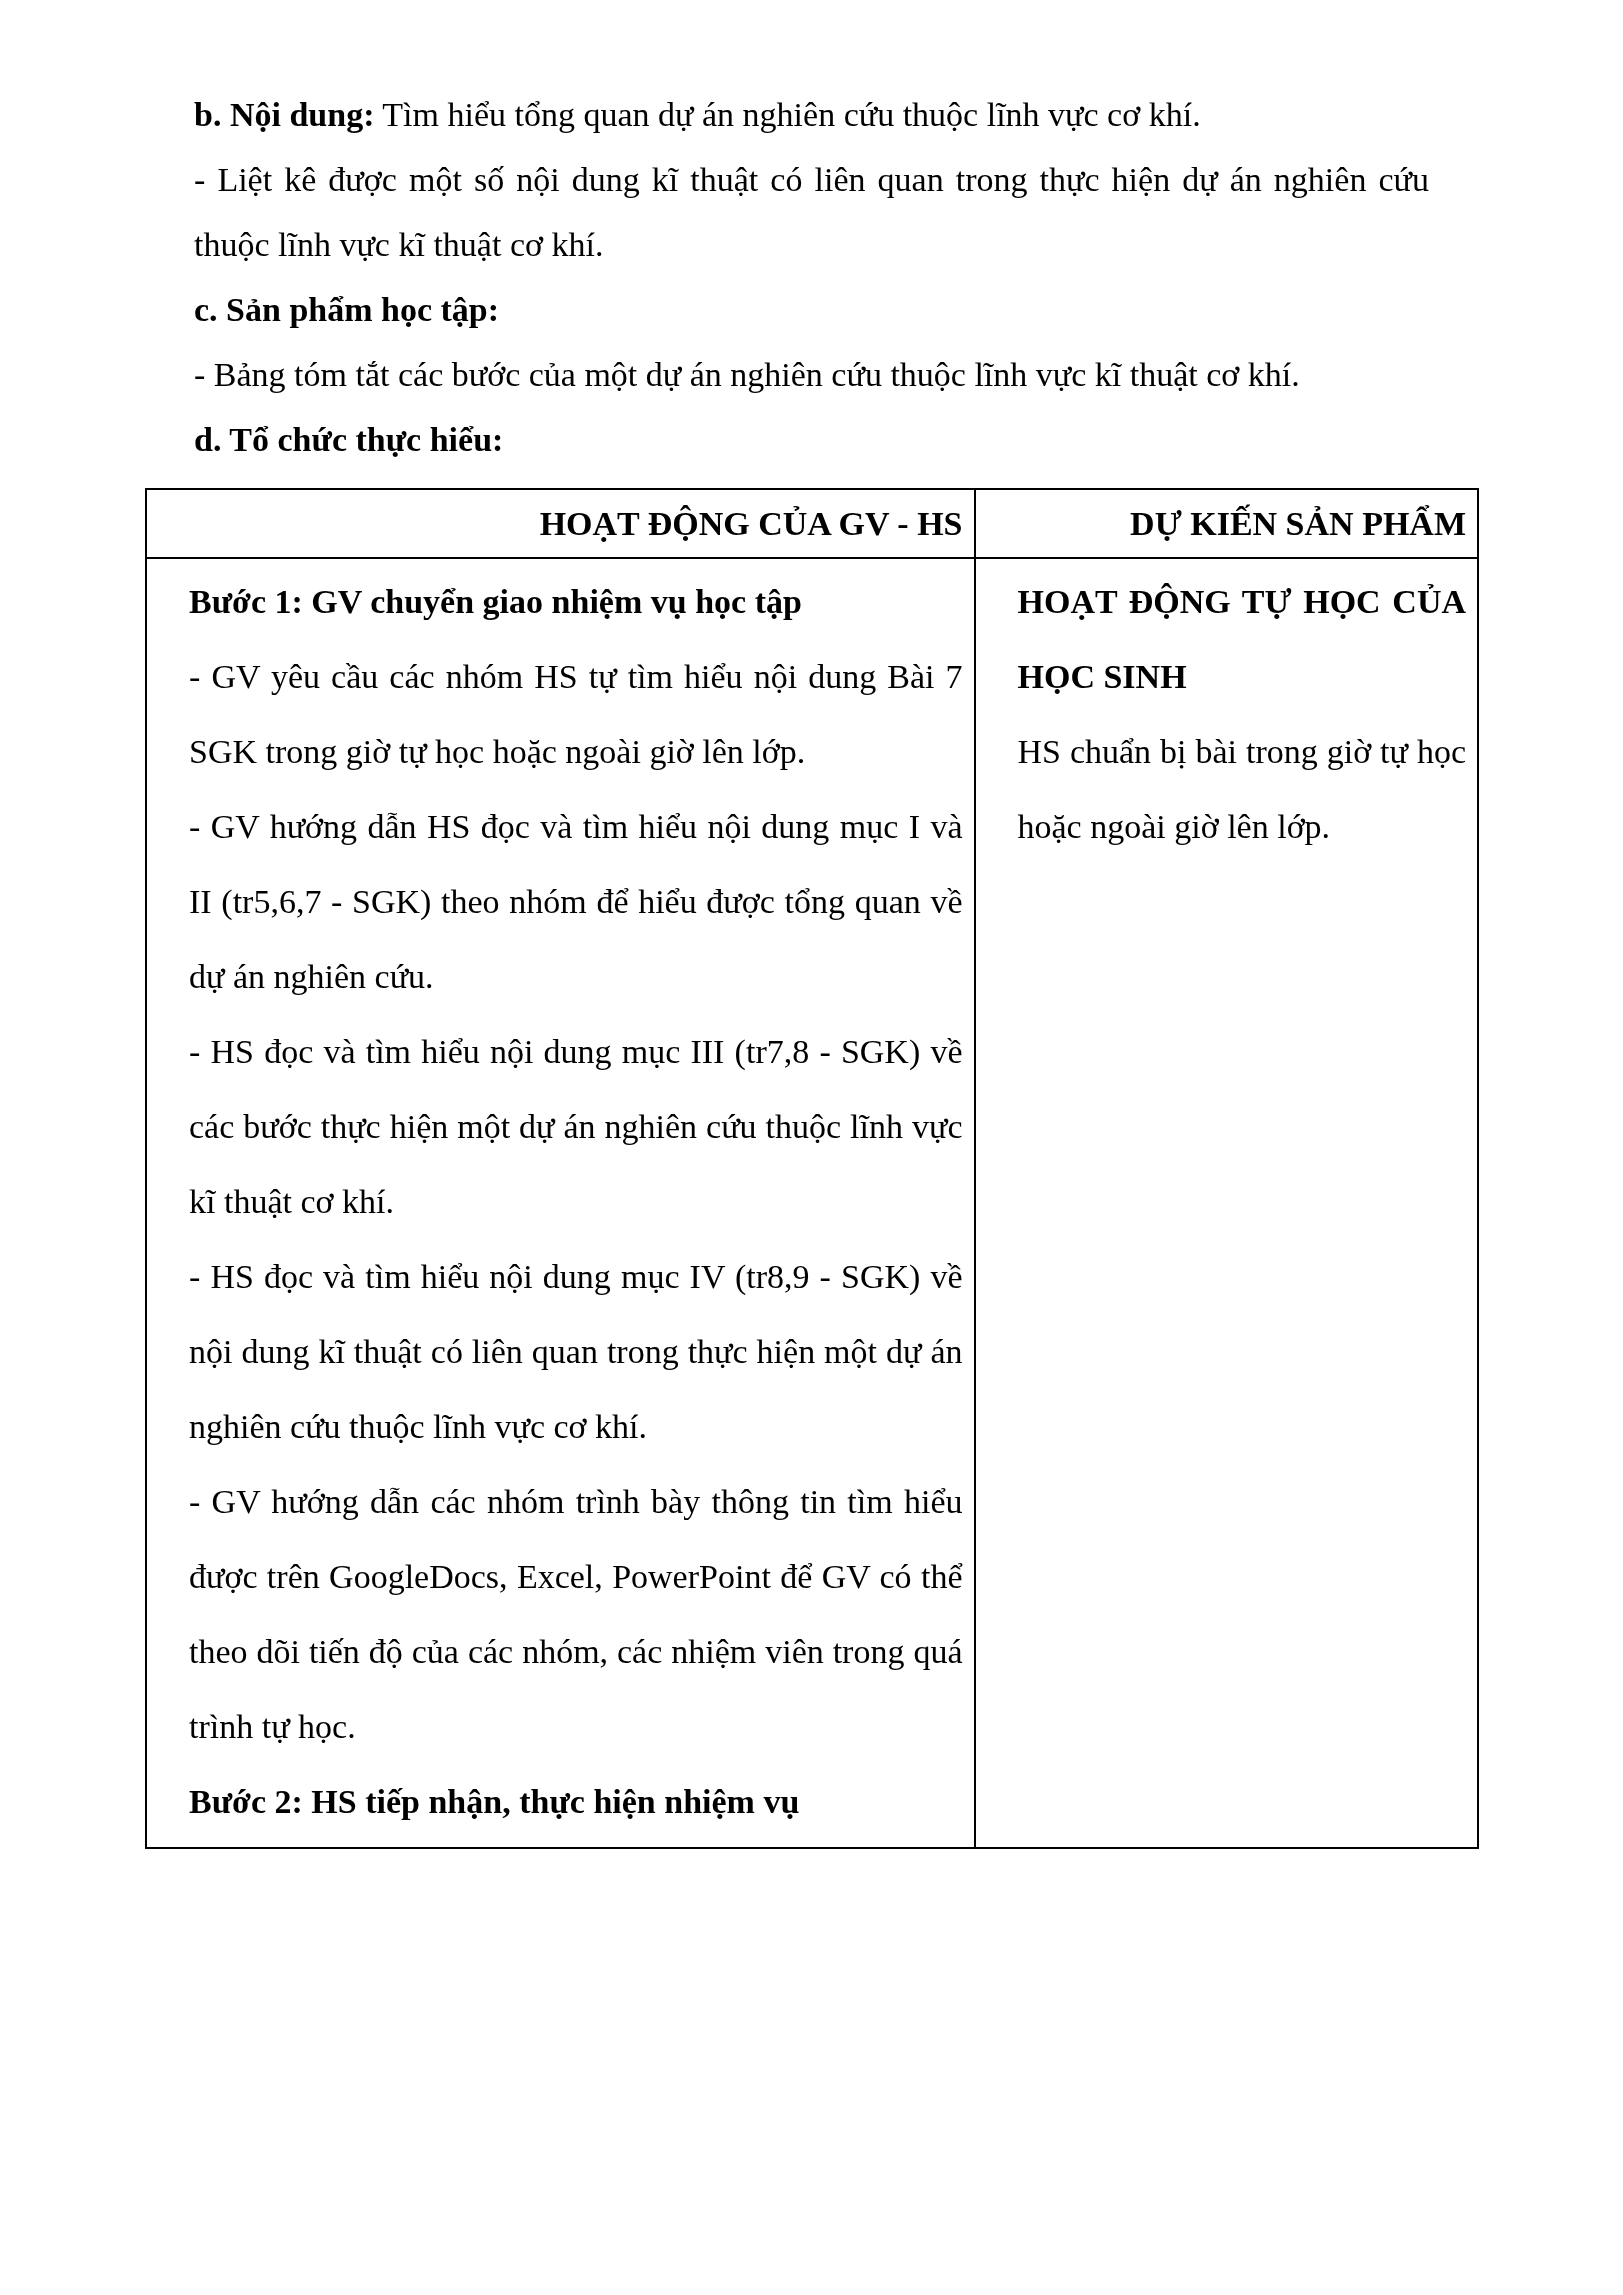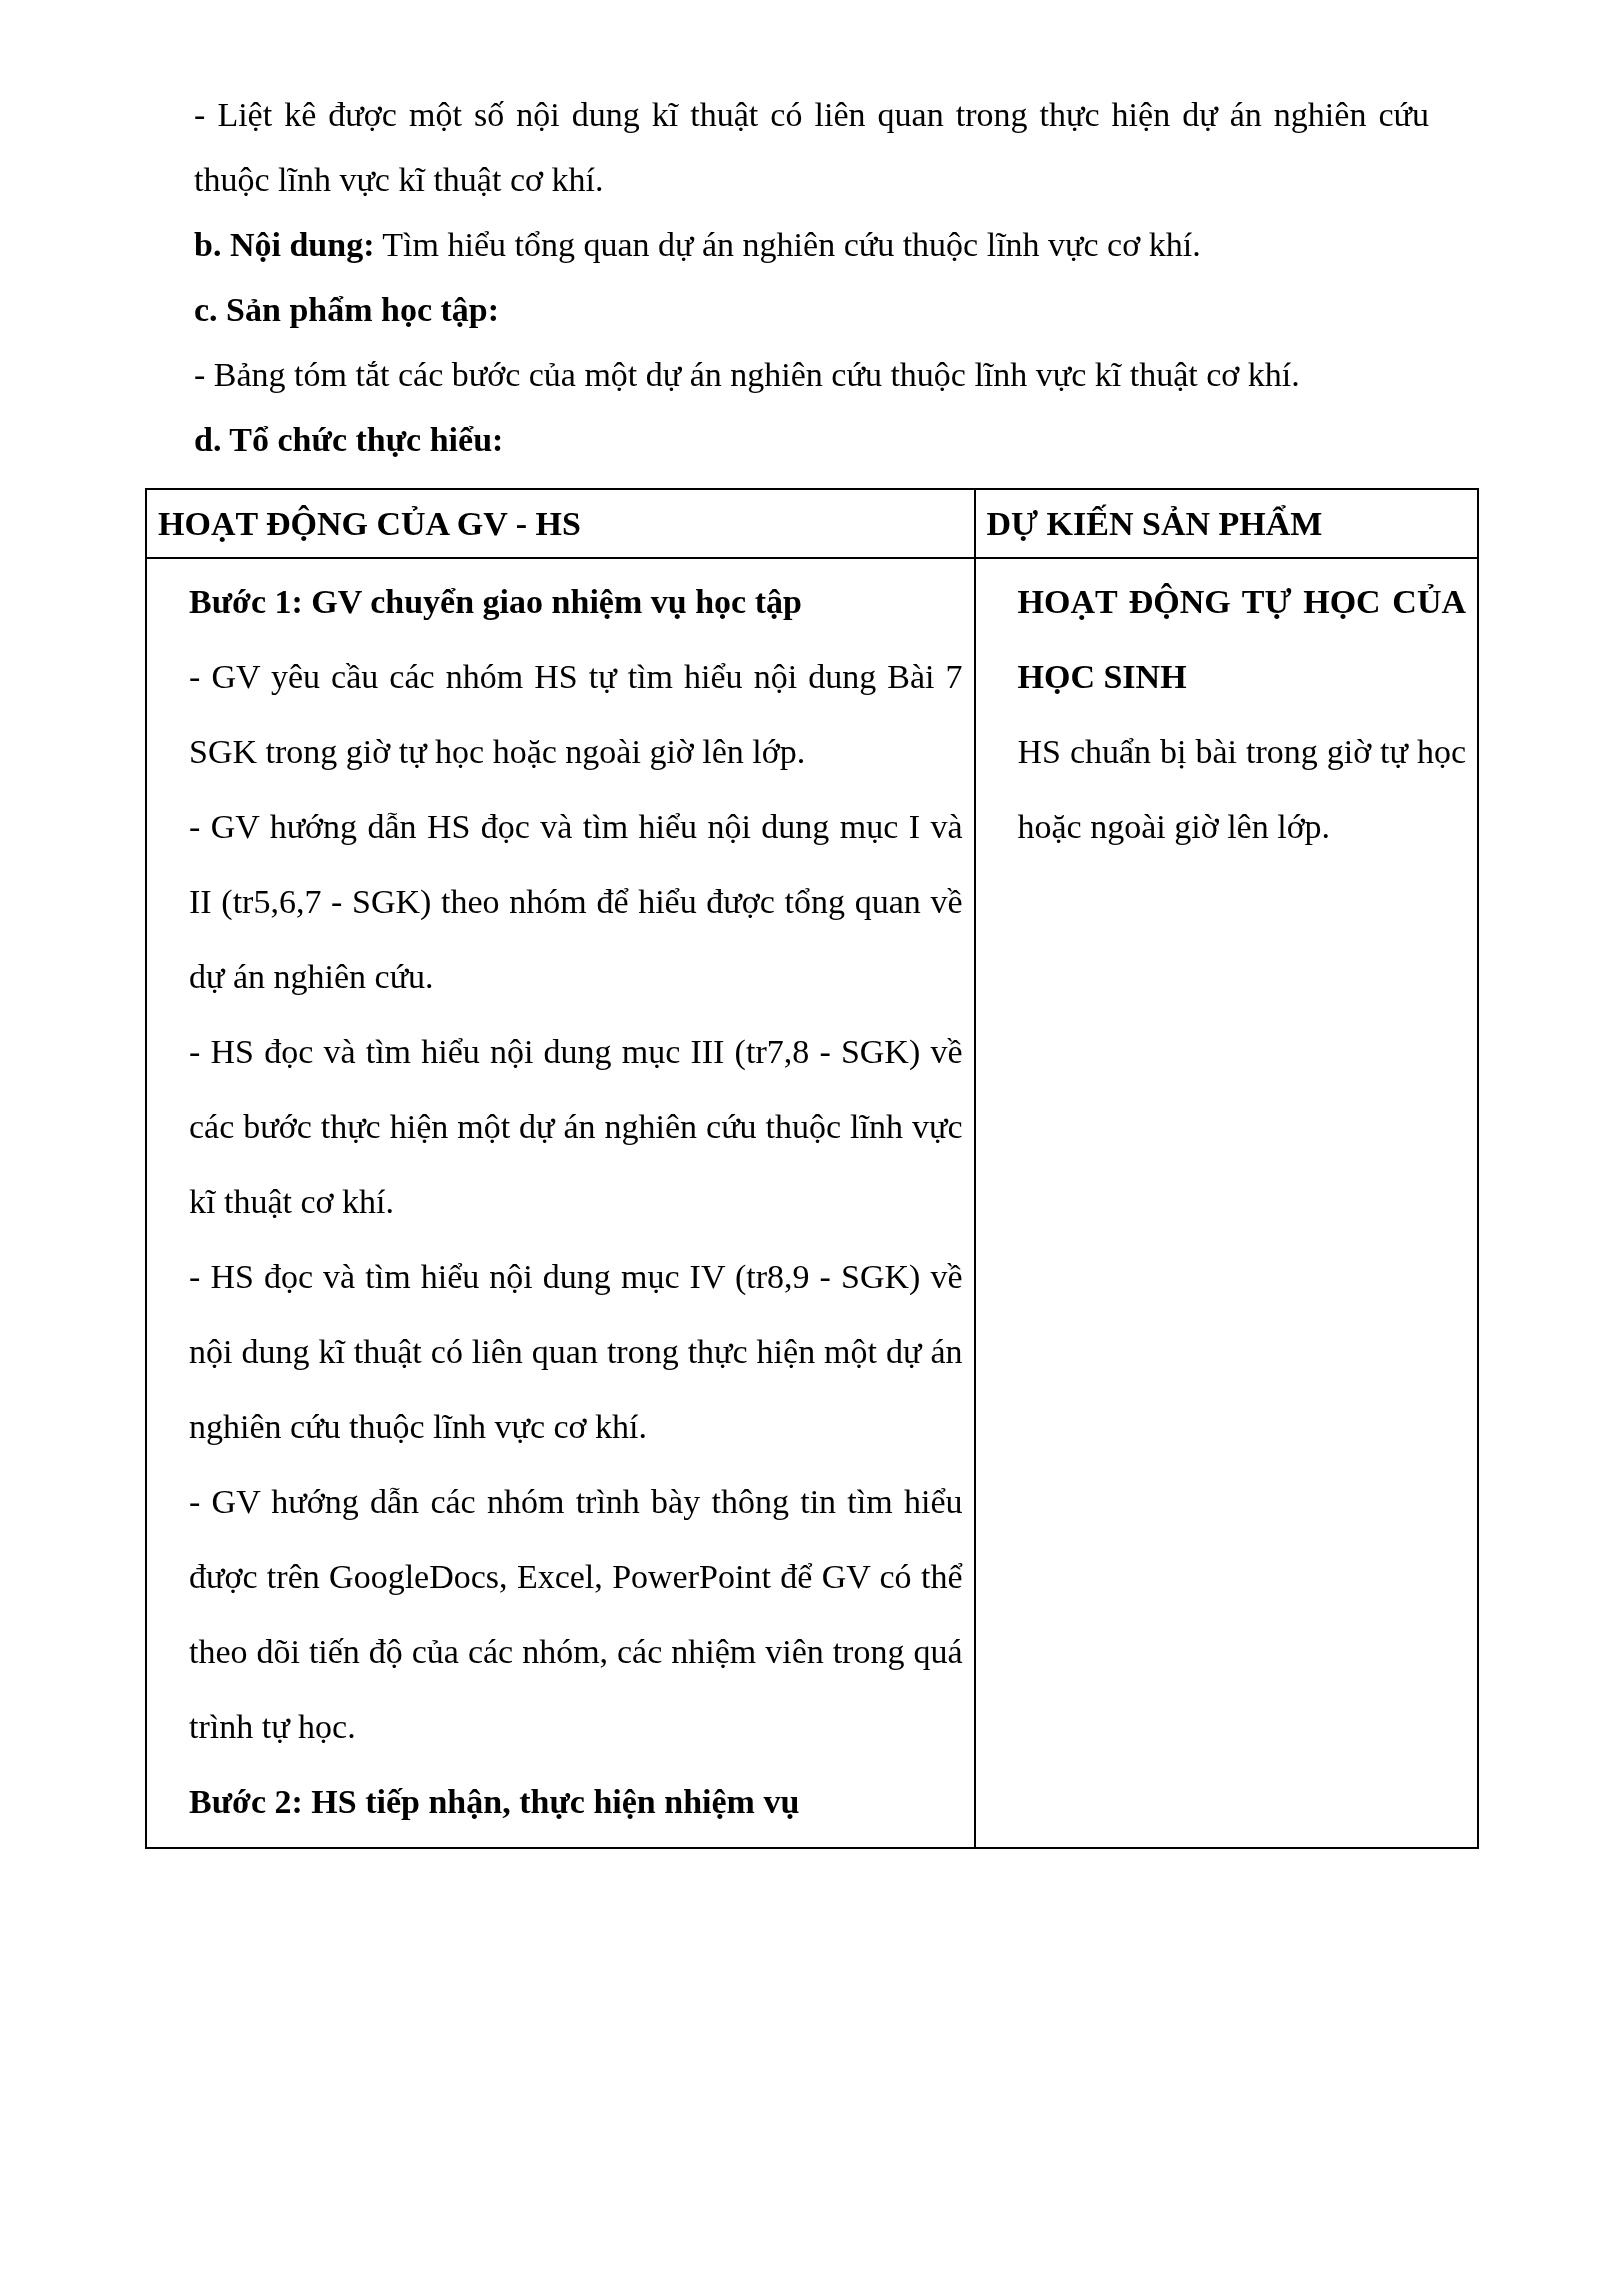--- a/index.html
+++ b/index.html
@@ -39,41 +39,41 @@
   }
   table.activity-table col.c1 { width: 62.2%; }
   table.activity-table col.c2 { width: 37.8%; }
   table.activity-table th,
   table.activity-table td {
     border: 2.4px solid #000000;
     vertical-align: top;
     padding: 0 11px;
   }
   table.activity-table th {
-    text-align: left;
+    text-align: right;
     font-weight: bold;
     line-height: 55px;
     padding: 6.3px 11px;
   }
   table.activity-table td {
     text-align: justify;
     line-height: 75px;
     padding-top: 4.7px;
     padding-bottom: 7.9px;
     padding-left: 42px;
   }
 </style>
 </head>
 <body>
 
 <div class="page">
 
+  <p><span class="b">b. Nội dung:</span><span> Tìm hiểu tổng quan dự án nghiên cứu thuộc lĩnh vực cơ khí.</span></p>
+
   <p>- Liệt kê được một số nội dung kĩ thuật có liên quan trong thực hiện dự án nghiên cứu thuộc lĩnh vực kĩ thuật cơ khí.</p>
-
-  <p><span class="b">b. Nội dung:</span><span> Tìm hiểu tổng quan dự án nghiên cứu thuộc lĩnh vực cơ khí.</span></p>
 
   <p class="b">c. Sản phẩm học tập:</p>
 
 
   <p>- Bảng tóm tắt các bước của một dự án nghiên cứu thuộc lĩnh vực kĩ thuật cơ khí.</p>
 
 
   <p class="b">d. Tổ chức thực hiểu:</p>
 
   <table class="activity-table">

